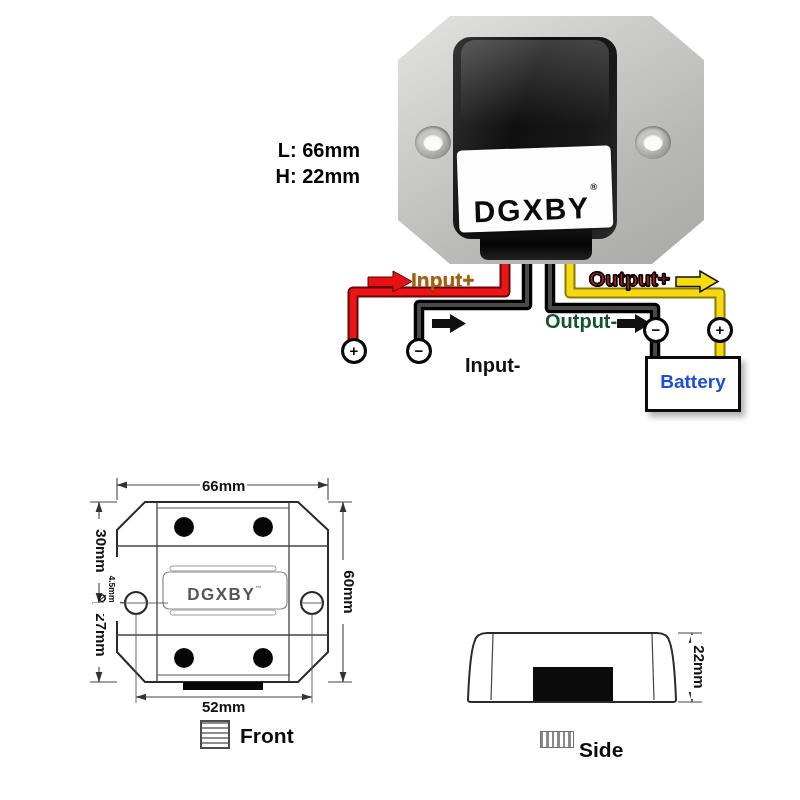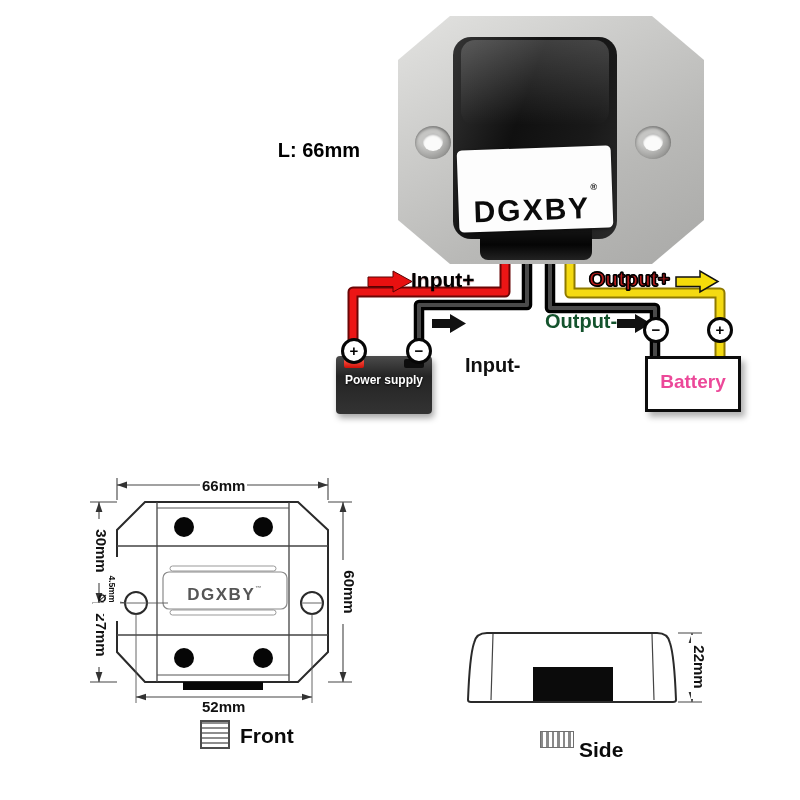--- a/index.html
+++ b/index.html
@@ -28,41 +28,41 @@
   .hole-o{position:absolute;width:36px;height:33px;border-radius:50%;
          background:radial-gradient(circle at 40% 35%,#c6c6c4 35%,#8e8e8c 80%);
          box-shadow:inset 0 2px 3px rgba(0,0,0,.35);}
   .hole-i{position:absolute;width:20px;height:18px;border-radius:50%;background:#fbfbfa;
          box-shadow:inset 0 2px 2px rgba(0,0,0,.25);}
   .connector{position:absolute;left:82px;top:206px;width:112px;height:38px;border-radius:8px;
          background:linear-gradient(180deg,#1b1b1b,#050505 60%,#222);}
 
   
   .wire-label{font-weight:bold;white-space:nowrap;}
-  #lbl-inplus{left:411px;top:268px;font-size:21px;color:#000000;text-shadow:0 1px 1px rgba(90,0,0,.55);}
+  #lbl-inplus{left:411px;top:268px;font-size:21px;color:#a16207;text-shadow:0 1px 1px rgba(90,0,0,.55);}
   #lbl-outplus{left:589px;top:267px;font-size:21px;color:#b91c1c;
                -webkit-text-stroke:1.3px #000;
                text-shadow:1px 0 0 #000,-1px 0 0 #000,0 1px 0 #000,0 -1px 0 #000;}
   #lbl-inminus{left:465px;top:310px;font-size:20px;color:#101010;margin-top:44px;}
   #lbl-outminus{left:545px;top:310px;font-size:20px;color:#14532d;}
 
   .term{width:20px;height:20px;border:3px solid #060606;border-radius:50%;background:#fff;
         text-align:center;line-height:20px;font-weight:bold;font-size:15px;color:#000;z-index:6;}
 
   #psu{left:336px;top:356px;width:96px;height:58px;border-radius:4px;
        background:linear-gradient(180deg,#4b4b4b 0%,#242424 35%,#333 100%);
        box-shadow:2px 4px 6px rgba(0,0,0,.35);z-index:5;}
   .ps-term-red{position:absolute;left:8px;top:3px;width:20px;height:9px;border-radius:2px;
        background:linear-gradient(180deg,#ff5a48,#cf0f08);}
   .ps-term-blk{position:absolute;left:68px;top:3px;width:20px;height:9px;border-radius:2px;background:#0d0d0d;}
   #psu-label{position:absolute;left:0;top:17px;width:100%;text-align:center;color:#fff;
        font-weight:bold;font-size:12px;text-shadow:0 1px 2px #000;}
   #battery{left:645px;top:356px;width:90px;height:50px;background:#fff;border:3px solid #0c0c0c;
        box-shadow:4px 5px 6px rgba(0,0,0,.3);z-index:5;text-align:center;line-height:46px;
-       font-weight:bold;font-size:19px;color:#ec4899;}
+       font-weight:bold;font-size:19px;color:#1d4ed8;}
 
   
   .dim{font-weight:bold;font-size:15px;color:#111;background:#fff;padding:0 2px;white-space:nowrap;z-index:4;}
   .dim-rot{width:60px;height:16px;line-height:16px;text-align:center;transform:rotate(90deg);
            background:#fff;z-index:4;}
   #brand-front{left:163px;top:585px;width:124px;text-align:center;font-weight:bold;font-size:17px;
            letter-spacing:1.5px;color:#565656;z-index:4;}
   #brand-front sup{font-size:6px;color:#777;vertical-align:10px;}
   .view-label{font-weight:bold;font-size:21px;color:#0a0a0a;}
   #icon-front{left:200px;top:720px;width:30px;height:29px;border:2px solid #4d4d4d;box-sizing:border-box;
@@ -71,20 +71,21 @@
            background:repeating-linear-gradient(90deg,#8a8a8a 0 2.5px,#fff 2.5px 5.5px);}
   svg{display:block;}
 </style>
 </head>
 <body>
 
 <div id="stage">
 
   <div id="specs" class="abs">
     <div>L: 66mm</div>
+    <div>H: 22mm</div>
   </div>
 
   <svg class="abs" style="left:330px;top:238px;z-index:1;" width="440" height="127" viewBox="0 0 440 127">
     <g fill="none" stroke-linejoin="round" stroke-linecap="round">
       <path d="M197,10 V67 H89 V113" stroke="#000" stroke-width="10.5"></path>
       <path d="M197,10 V67 H89 V113" stroke="#4a4a4a" stroke-width="4"></path>
       <path d="M220,10 V70 H325 V120" stroke="#000" stroke-width="10.5"></path>
       <path d="M220,10 V70 H325 V120" stroke="#4a4a4a" stroke-width="4"></path>
       <path d="M240,10 V55 H390 V120" stroke="#8f7a00" stroke-width="11"></path>
       <path d="M240,10 V55 H390 V120" stroke="#f4da12" stroke-width="7"></path>
@@ -111,25 +112,20 @@
   <div id="lbl-inplus" class="abs wire-label" style="z-index:5;">Input+</div>
   <div id="lbl-outplus" class="abs wire-label" style="z-index:5;">Output+</div>
   <div id="lbl-inminus" class="abs wire-label" style="z-index:5;">Input-</div>
   <div id="lbl-outminus" class="abs wire-label" style="z-index:5;">Output-</div>
 
   <div class="abs term" style="left:341px;top:338px;">+</div>
   <div class="abs term" style="left:406px;top:338px;">−</div>
   <div class="abs term" style="left:643px;top:317px;">−</div>
   <div class="abs term" style="left:707px;top:317px;">+</div>
 
-  <div id="psu" class="abs">
-    <div class="ps-term-red"></div>
-    <div class="ps-term-blk"></div>
-    <div id="psu-label">Power supply</div>
-  </div>
   <div id="battery" class="abs">Battery</div>
 
   <svg class="abs" style="left:60px;top:460px;z-index:1;" width="330" height="260" viewBox="0 0 330 260">
     <g stroke="#2a2a2a" fill="none">
       <path d="M85,42 L238,42 L268,70 L268,192 L238,222 L85,222 L57,192 L57,70 Z" stroke-width="2" fill="#fff"></path>
       <path d="M97,42 V222 M229,42 V222" stroke-width="1.3" stroke="#444"></path>
       <path d="M57,86 H268 M57,175 H268" stroke-width="1.3" stroke="#444"></path>
       <path d="M97,48 H229 M97,215 H229" stroke-width="1" stroke="#555"></path>
       <rect x="110" y="106" width="106" height="5" rx="2.5" stroke="#999" stroke-width="1"></rect>
       <rect x="110" y="150" width="106" height="5" rx="2.5" stroke="#999" stroke-width="1"></rect>

